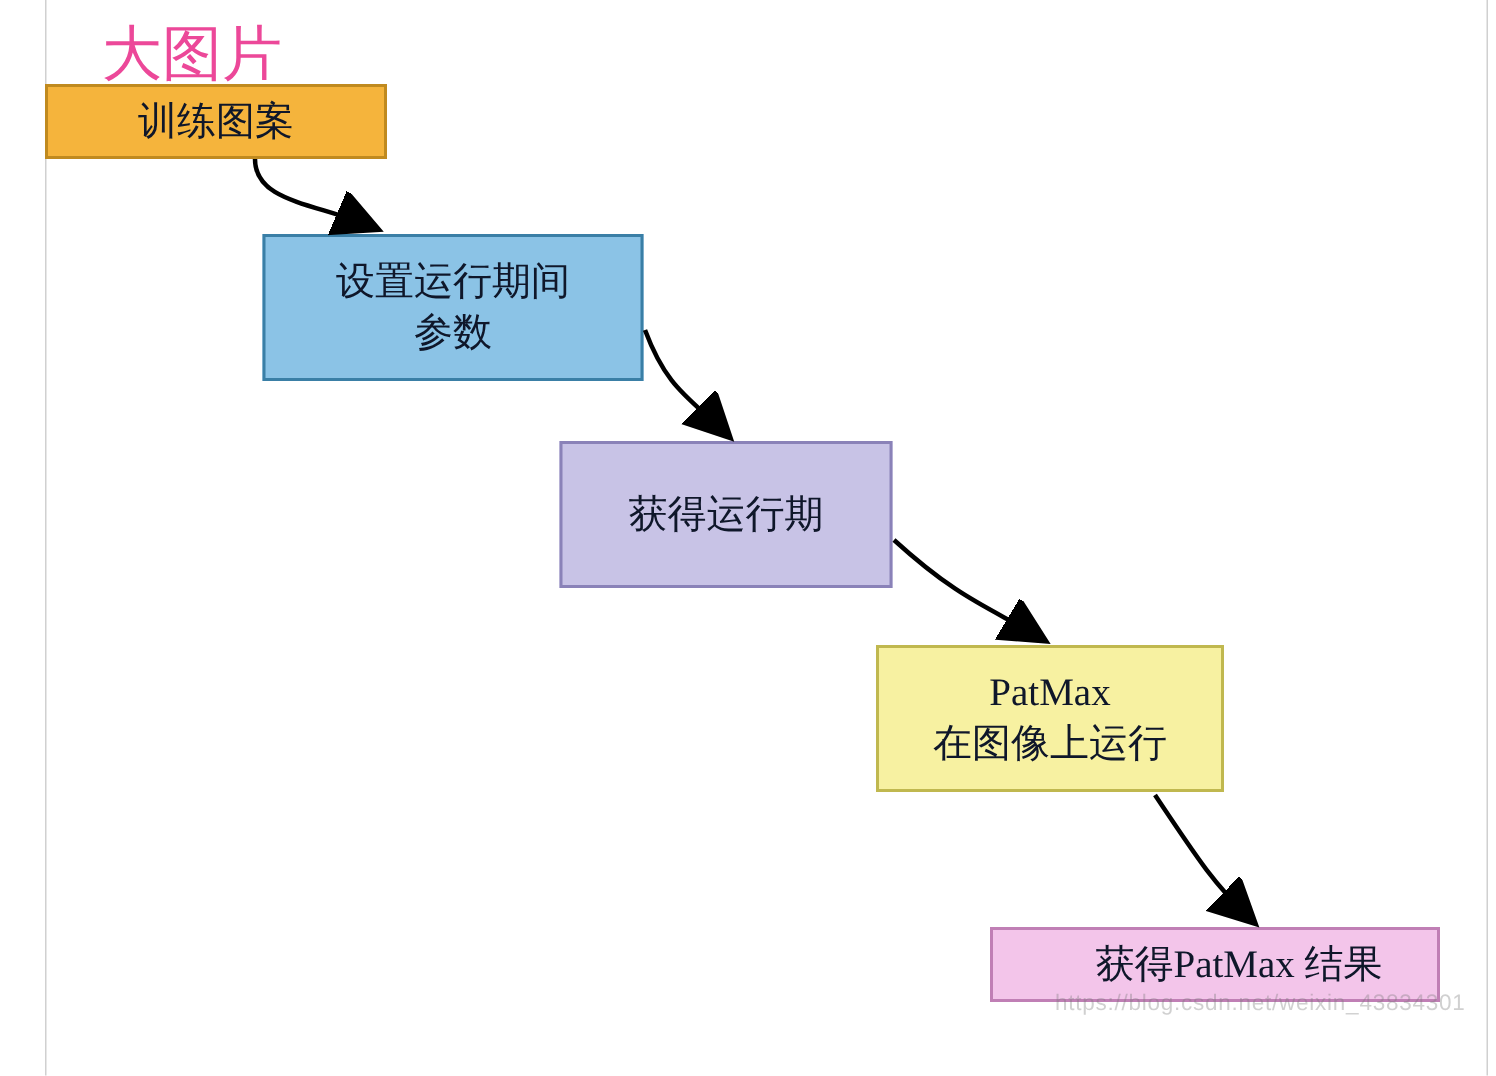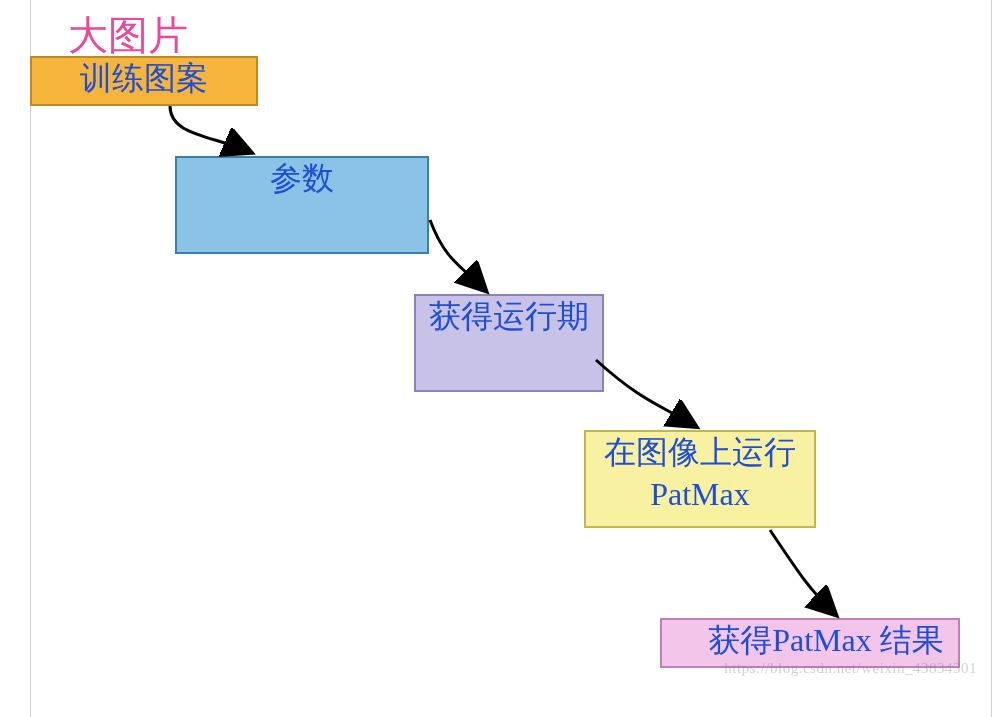--- a/index.html
+++ b/index.html
@@ -25,68 +25,70 @@
       top: 8px;
       font-size: 40px;
       color: #ec4899;
     }
     .box {
       position: absolute;
       border: 2px solid;
       display: flex;
       flex-direction: column;
       align-items: center;
-      font-size: 32px;
+      justify-content: center;
+      font-size: 26px;
       line-height: 1.3;
       text-align: center;
-      color: #1d4ed8;
+      color: #0f172a;
     }
     .b1 { left: 30px;  top: 56px;  width: 228px; height: 50px; background: #f5b43c; border-color: #c08a1f; }
     .b2 { left: 175px; top: 156px; width: 254px; height: 98px; background: #8bc3e6; border-color: #3a7fa6; }
-    .b3 { left: 373px; top: 294px; width: 190px; height: 98px; background: #c8c3e6; border-color: #8a82b8; margin-left: 41px; }
+    .b3 { left: 373px; top: 294px; width: 222px; height: 98px; background: #c8c3e6; border-color: #8a82b8; }
     .b4 { left: 584px; top: 430px; width: 232px; height: 98px; background: #f7f1a1; border-color: #c0b84f; }
     .b5 { left: 660px; top: 618px; width: 300px; height: 50px; background: #f3c5ea; border-color: #c07fb5; padding-left: 32px; }
     .arrow {
       position: absolute;
       stroke: #000;
       fill: none;
     }
     .watermark {
       position: absolute;
       right: 20px;
       bottom: 40px;
-      font-family: Liberation Serif, serif;
+      font-family: Liberation Sans, sans-serif;
       font-size: 15px;
       color: rgba(120,120,120,0.35);
       letter-spacing: 0.5px;
     }
   </style>
 </head>
 <body>
 
 <div class="vline left"></div>
 <div class="vline right"></div>
 
 <div class="title">大图片</div>
 
 <div class="box b1">
   <span>训练图案</span>
 </div>
 
 <div class="box b2">
+  <span>设置运行期间</span>
   <span>参数</span>
 </div>
 
 <div class="box b3">
   <span>获得运行期</span>
 </div>
 
 <div class="box b4">
+  <span>PatMax</span>
   <span>在图像上运行</span>
-  <span>PatMax</span>
 </div>
 
 <div class="box b5">
   <span>获得PatMax 结果</span>
 </div>
 
 <svg class="arrow" style="left:0;top:0" width="997" height="717">
   <defs>
     <marker id="ah" markerWidth="12" markerHeight="12" refX="9" refY="5" orient="auto">
       <path d="M0,0 L10,5 L0,10 Z" fill="#000"></path>

